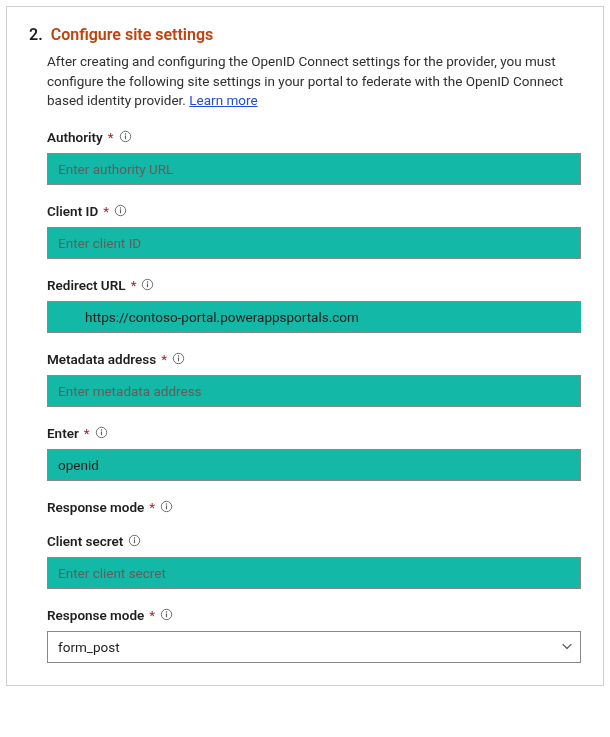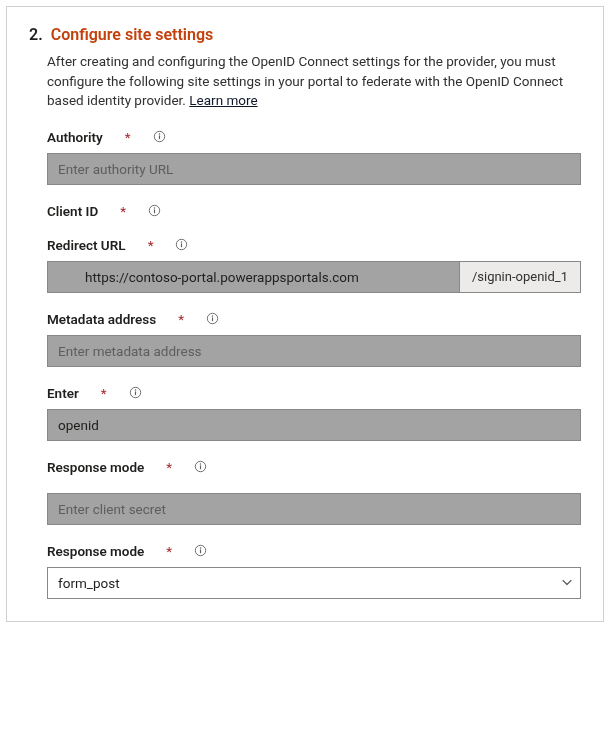--- a/index.html
+++ b/index.html
@@ -18,38 +18,38 @@
   }
   .step-row { display:flex; align-items:baseline; gap:8px; }
   .step-num { font-size:16px; font-weight:600; color:#201f1e; }
   .step-title { font-size:16px; font-weight:600; color:#c2410c; }
   .step-desc {
     font-size:13.5px;
     line-height:1.45;
     color:#323130;
     margin:8px 0 18px 18px;
   }
-  .learn-link { color:#0f172a; text-decoration:underline; }
+  .learn-link { color:#1d4ed8; text-decoration:underline; }
   .form-area { margin-left:18px; }
   .field { margin-bottom:18px; }
-  .label-row { display:flex; align-items:center; gap:22px; margin-bottom:8px; }
+  .label-row { display:flex; align-items:center; gap:5px; margin-bottom:8px; }
   .label { font-size:13.5px; font-weight:600; color:#201f1e; }
   .req { color:#a4262c; font-size:13.5px; }
   .info-icon {
     width:13px; height:13px; display:inline-flex; align-items:center; justify-content:center;
     color:#605e5c;
   }
   .text-input {
     width:100%;
     height:32px;
     border:1px solid #8a8886;
     font-size:13.5px;
     padding:0 10px;
     color:#201f1e;
-    background:#a3a3a3;
+    background:#14b8a6;
     outline:none;
     font-family:inherit;
   }
   .text-input::placeholder { color:#605e5c; }
   .addon-wrap { display:flex; width:100%; }
   .addon-wrap .text-input { flex:1; border-right:none;padding-left:37px; }
   .addon {
     background:#edebe9;
     border:1px solid #8a8886;
     font-size:13px;
@@ -113,37 +113,37 @@
         <span class="label">Client ID</span>
         <span class="req">*</span>
         <span class="info-icon">
           <svg width="13" height="13" viewBox="0 0 16 16" fill="none">
               <circle cx="8" cy="8" r="6.4" stroke="currentColor" stroke-width="1.1"></circle>
               <circle cx="8" cy="5" r="0.9" fill="currentColor"></circle>
               <rect x="7.3" y="6.7" width="1.4" height="4.6" fill="currentColor"></rect>
             </svg>
         </span>
       </div>
+      <input class="text-input" placeholder="Enter client ID" style="">
     </div>
 
     <div class="field">
       <div class="label-row">
         <span class="label">Redirect URL</span>
         <span class="req">*</span>
         <span class="info-icon">
           <svg width="13" height="13" viewBox="0 0 16 16" fill="none">
               <circle cx="8" cy="8" r="6.4" stroke="currentColor" stroke-width="1.1"></circle>
               <circle cx="8" cy="5" r="0.9" fill="currentColor"></circle>
               <rect x="7.3" y="6.7" width="1.4" height="4.6" fill="currentColor"></rect>
             </svg>
         </span>
       </div>
       <div class="addon-wrap">
         <input class="text-input" value="https://contoso-portal.powerappsportals.com" style="">
-        <div class="addon">/signin-openid_1</div>
       </div>
     </div>
 
     <div class="field">
       <div class="label-row">
         <span class="label">Metadata address</span>
         <span class="req">*</span>
         <span class="info-icon">
           <svg width="13" height="13" viewBox="0 0 16 16" fill="none">
               <circle cx="8" cy="8" r="6.4" stroke="currentColor" stroke-width="1.1"></circle>
@@ -178,20 +178,30 @@
           <svg width="13" height="13" viewBox="0 0 16 16" fill="none">
               <circle cx="8" cy="8" r="6.4" stroke="currentColor" stroke-width="1.1"></circle>
               <circle cx="8" cy="5" r="0.9" fill="currentColor"></circle>
               <rect x="7.3" y="6.7" width="1.4" height="4.6" fill="currentColor"></rect>
             </svg>
         </span>
       </div>
     </div>
 
     <div class="field">
+      <div class="label-row">
+        <span class="label">Client secret</span>
+        <span class="info-icon">
+          <svg width="13" height="13" viewBox="0 0 16 16" fill="none">
+              <circle cx="8" cy="8" r="6.4" stroke="currentColor" stroke-width="1.1"></circle>
+              <circle cx="8" cy="5" r="0.9" fill="currentColor"></circle>
+              <rect x="7.3" y="6.7" width="1.4" height="4.6" fill="currentColor"></rect>
+            </svg>
+        </span>
+      </div>
       <input class="text-input" placeholder="Enter client secret" style="">
     </div>
 
     <div class="field" style="margin-bottom:0">
       <div class="label-row">
         <span class="label">Response mode</span>
         <span class="req">*</span>
         <span class="info-icon">
           <svg width="13" height="13" viewBox="0 0 16 16" fill="none">
               <circle cx="8" cy="8" r="6.4" stroke="currentColor" stroke-width="1.1"></circle>

